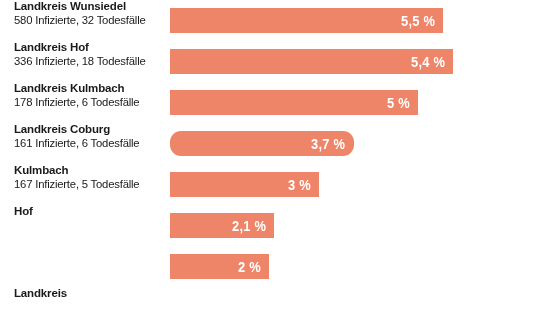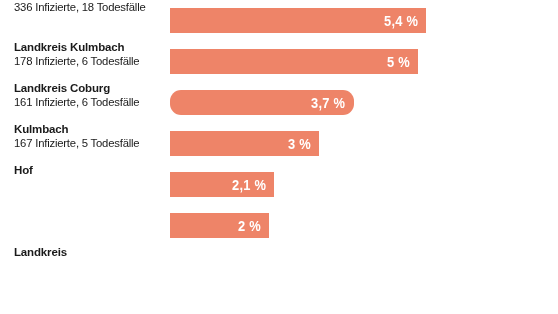--- a/index.html
+++ b/index.html
@@ -102,27 +102,39 @@
     height: 18px;
     overflow: hidden;
   }
 </style>
 </head>
 <body>
 
 <div id="chart">
   <div class="rows">
 
-
-    <div class="row">
-      <div class="label-col">
+    <div class="row">
+      <div class="label-col">
+        <span class="region">Landkreis Wunsiedel</span>
+        <span class="stats">580 Infizierte, 32 Todesfälle</span>
+      </div>
+      <div class="bar-track">
+        <div class="bar" style="width: 273px;">
+          <span class="bar-value">5,5 %</span>
+        </div>
+      </div>
+    </div>
+
+    <div class="row">
+      <div class="label-col">
+        <span class="region">Landkreis Hof</span>
         <span class="stats">336 Infizierte, 18 Todesfälle</span>
       </div>
       <div class="bar-track">
-        <div class="bar" style="width: 256px; padding-left: 28px;">
+        <div class="bar" style="width: 283px; padding-left: 28px;">
           <span class="bar-value">5,4 %</span>
         </div>
       </div>
     </div>
 
     <div class="row">
       <div class="label-col">
         <span class="region">Landkreis Kulmbach</span>
         <span class="stats">178 Infizierte, 6 Todesfälle</span>
       </div>

